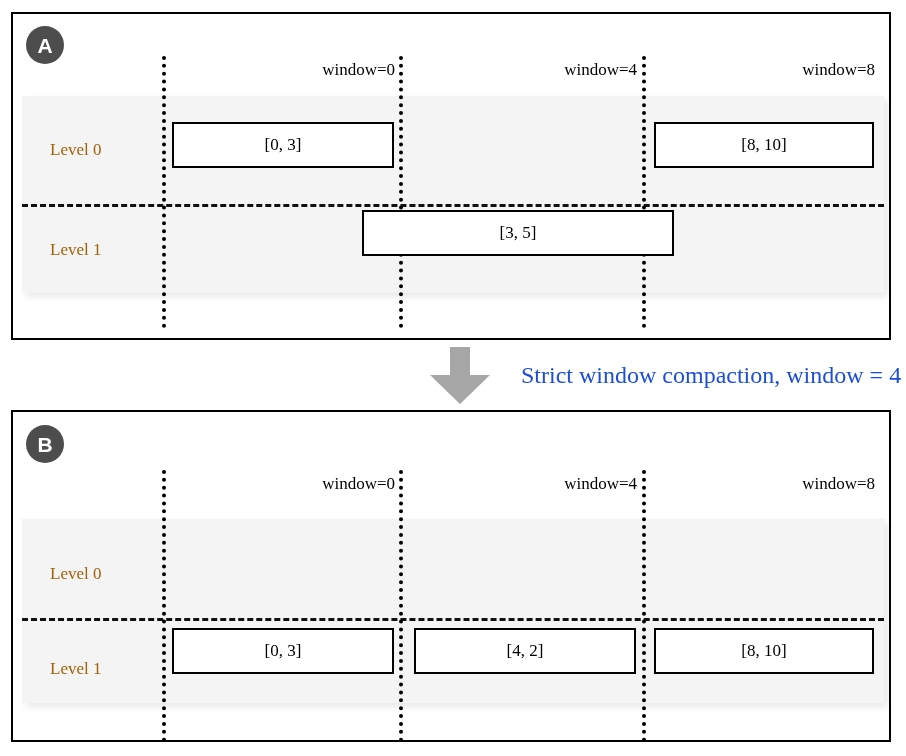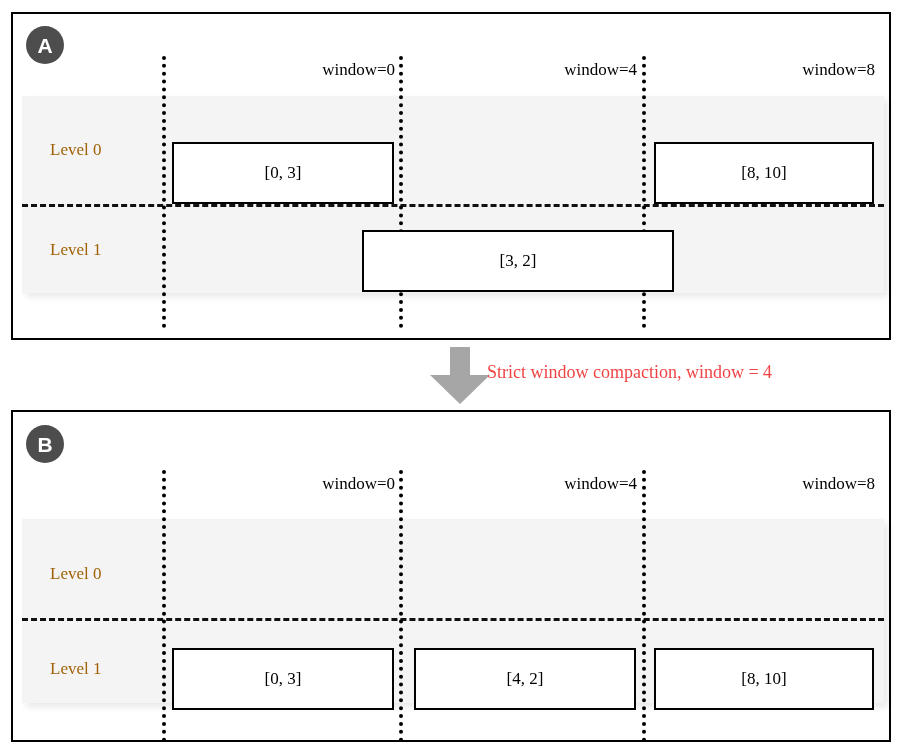--- a/index.html
+++ b/index.html
@@ -99,45 +99,44 @@
   .interval-box {
     position: absolute;
     border: 2.5px solid #000000;
     background: #ffffff;
     display: flex;
     align-items: center;
     justify-content: center;
     font-size: 17px;
     color: #000000;
     box-sizing: border-box;
-    height: 62px;
-    margin-top: 20px;
+    height: 46px;
   }
 
   
   #transition {
     position: absolute;
     left: 0;
     top: 344px;
     width: 906px;
     height: 62px;
   }
   #arrow-shape {
     position: absolute;
     left: 430px;
     top: 3px;
     width: 60px;
     height: 57px;
   }
   #transition-caption {
     position: absolute;
-    left: 487px;
+    left: 521px;
     top: 18px;
-    font-size: 18px;
-    color: #ef4444;
+    font-size: 24px;
+    color: #1d4ed8;
     white-space: nowrap;
   }
 </style>
 </head>
 <body>
 
 <div class="panel" id="panel-a">
   <div class="panel-badge">A</div>
 
   <div class="level-band"></div>
@@ -149,21 +148,21 @@
 
   <div class="window-label" style="left:160px;width:222px">window=0</div>
   <div class="window-label" style="left:397px;width:227px">window=4</div>
   <div class="window-label" style="left:640px;width:222px">window=8</div>
 
   <div class="level-label" style="top:126px">Level 0</div>
   <div class="level-label" style="top:226px">Level 1</div>
 
   <div class="interval-box" style="left:159px;top:108px;width:222px">[0, 3]</div>
   <div class="interval-box" style="left:641px;top:108px;width:220px">[8, 10]</div>
-  <div class="interval-box" style="left:349px;top:196px;width:312px">[3, 2]</div>
+  <div class="interval-box" style="left:349px;top:196px;width:312px">[3, 5]</div>
 </div>
 
 <div id="transition">
   <svg id="arrow-shape" viewBox="0 0 60 57">
     <polygon points="20,0 40,0 40,28 60,28 30,57 0,28 20,28" fill="#a6a6a6"></polygon>
   </svg>
   <div id="transition-caption">Strict window compaction, window = 4</div>
 </div>
 
 <div class="panel" id="panel-b">

